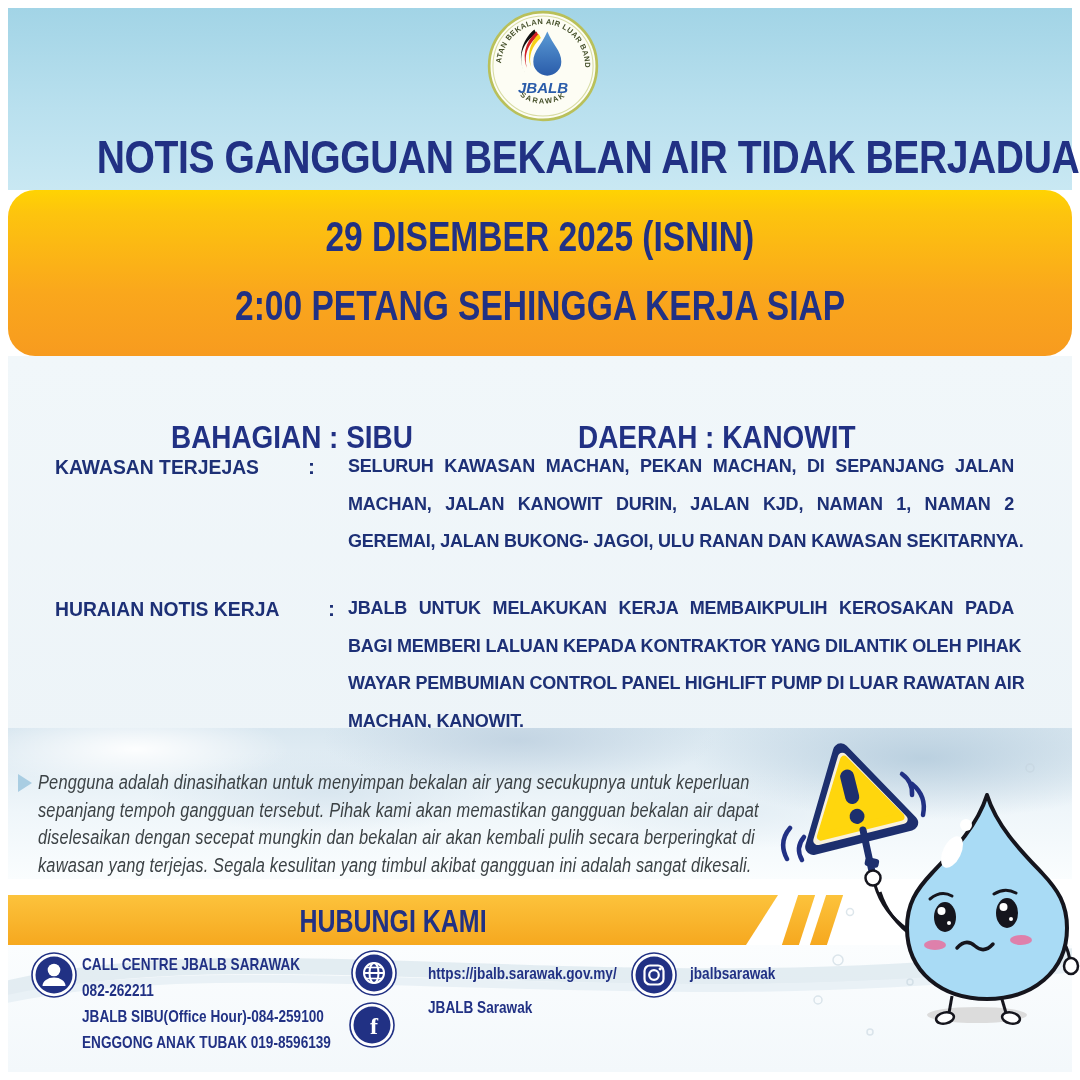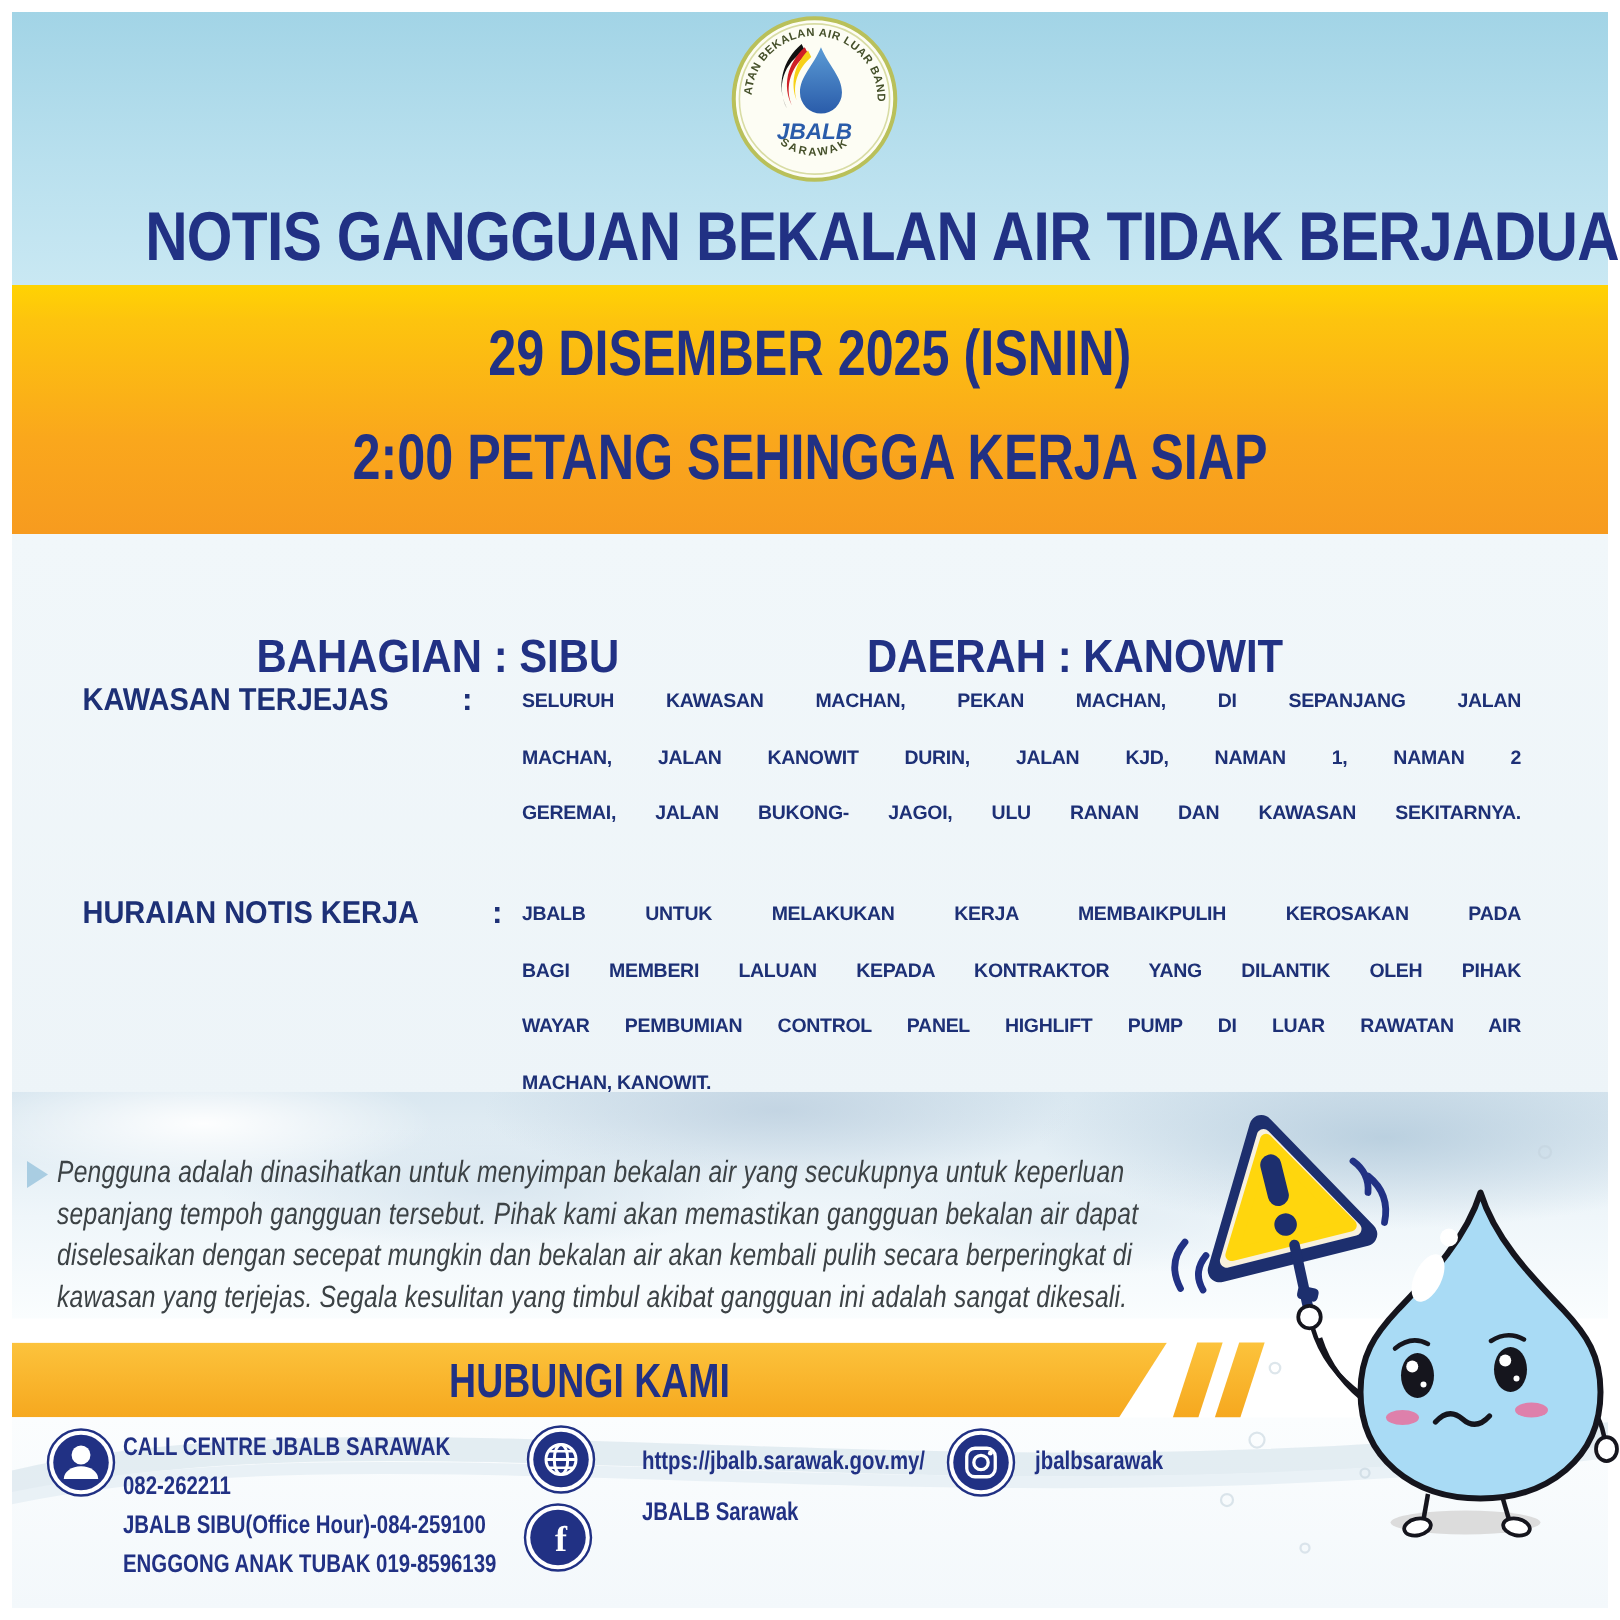--- a/index.html
+++ b/index.html
@@ -19,20 +19,21 @@
   }
   .title span{
     display:inline-block;transform:scaleX(.85);transform-origin:center;
     font-size:46px;font-weight:bold;color:#213184;letter-spacing:-.5px;
   }
   
   .date-band{
     position:absolute;left:8px;top:190px;width:1064px;height:166px;
     background:linear-gradient(180deg,#ffd302 0%,#fdc40e 14%,#faa71c 62%,#f79b1f 100%);
     text-align:center;
+    border-radius:27px;
   }
   .date-line{margin-top:22px;white-space:nowrap;}
   .date-line + .date-line{margin-top:20px;}
   .date-line span{
     display:inline-block;transform:scaleX(.78);transform-origin:center;
     font-size:43px;font-weight:bold;color:#213184;
   }
   
   .body{
     position:absolute;left:8px;top:356px;width:1064px;height:388px;
@@ -50,21 +51,21 @@
   .row-work{top:234px;}
   .info-label{
     position:absolute;left:0;top:0;font-size:21px;font-weight:bold;color:#1d3076;
     white-space:nowrap;transform:scaleX(.92);transform-origin:left center;line-height:38px;
   }
   .info-colon{position:absolute;top:0;font-size:21px;font-weight:bold;color:#1d3076;line-height:38px;}
   .row-affected .info-colon{left:253px;}
   .row-work .info-colon{left:273px;}
   .info-content{position:absolute;left:293px;top:0;width:666px;}
   .jline{
-    font-size:13px;font-weight:bold;color:#1d3076;line-height:37.5px;letter-spacing:-.2px;
+    font-size:18px;font-weight:bold;color:#1d3076;line-height:37.5px;letter-spacing:-.2px;
     text-align:justify;text-align-last:justify;white-space:nowrap;
   }
   .jline.last{text-align-last:left;}
   .jline .it{}
   
   .advisory{
     position:absolute;left:8px;top:728px;width:1064px;height:151px;
     background:
       radial-gradient(ellipse 220px 55px at 12% 14%,rgba(255,255,255,.95),rgba(255,255,255,0) 70%),
       radial-gradient(ellipse 280px 70px at 48% 8%,rgba(187,206,222,.75),rgba(187,206,222,0) 70%),

